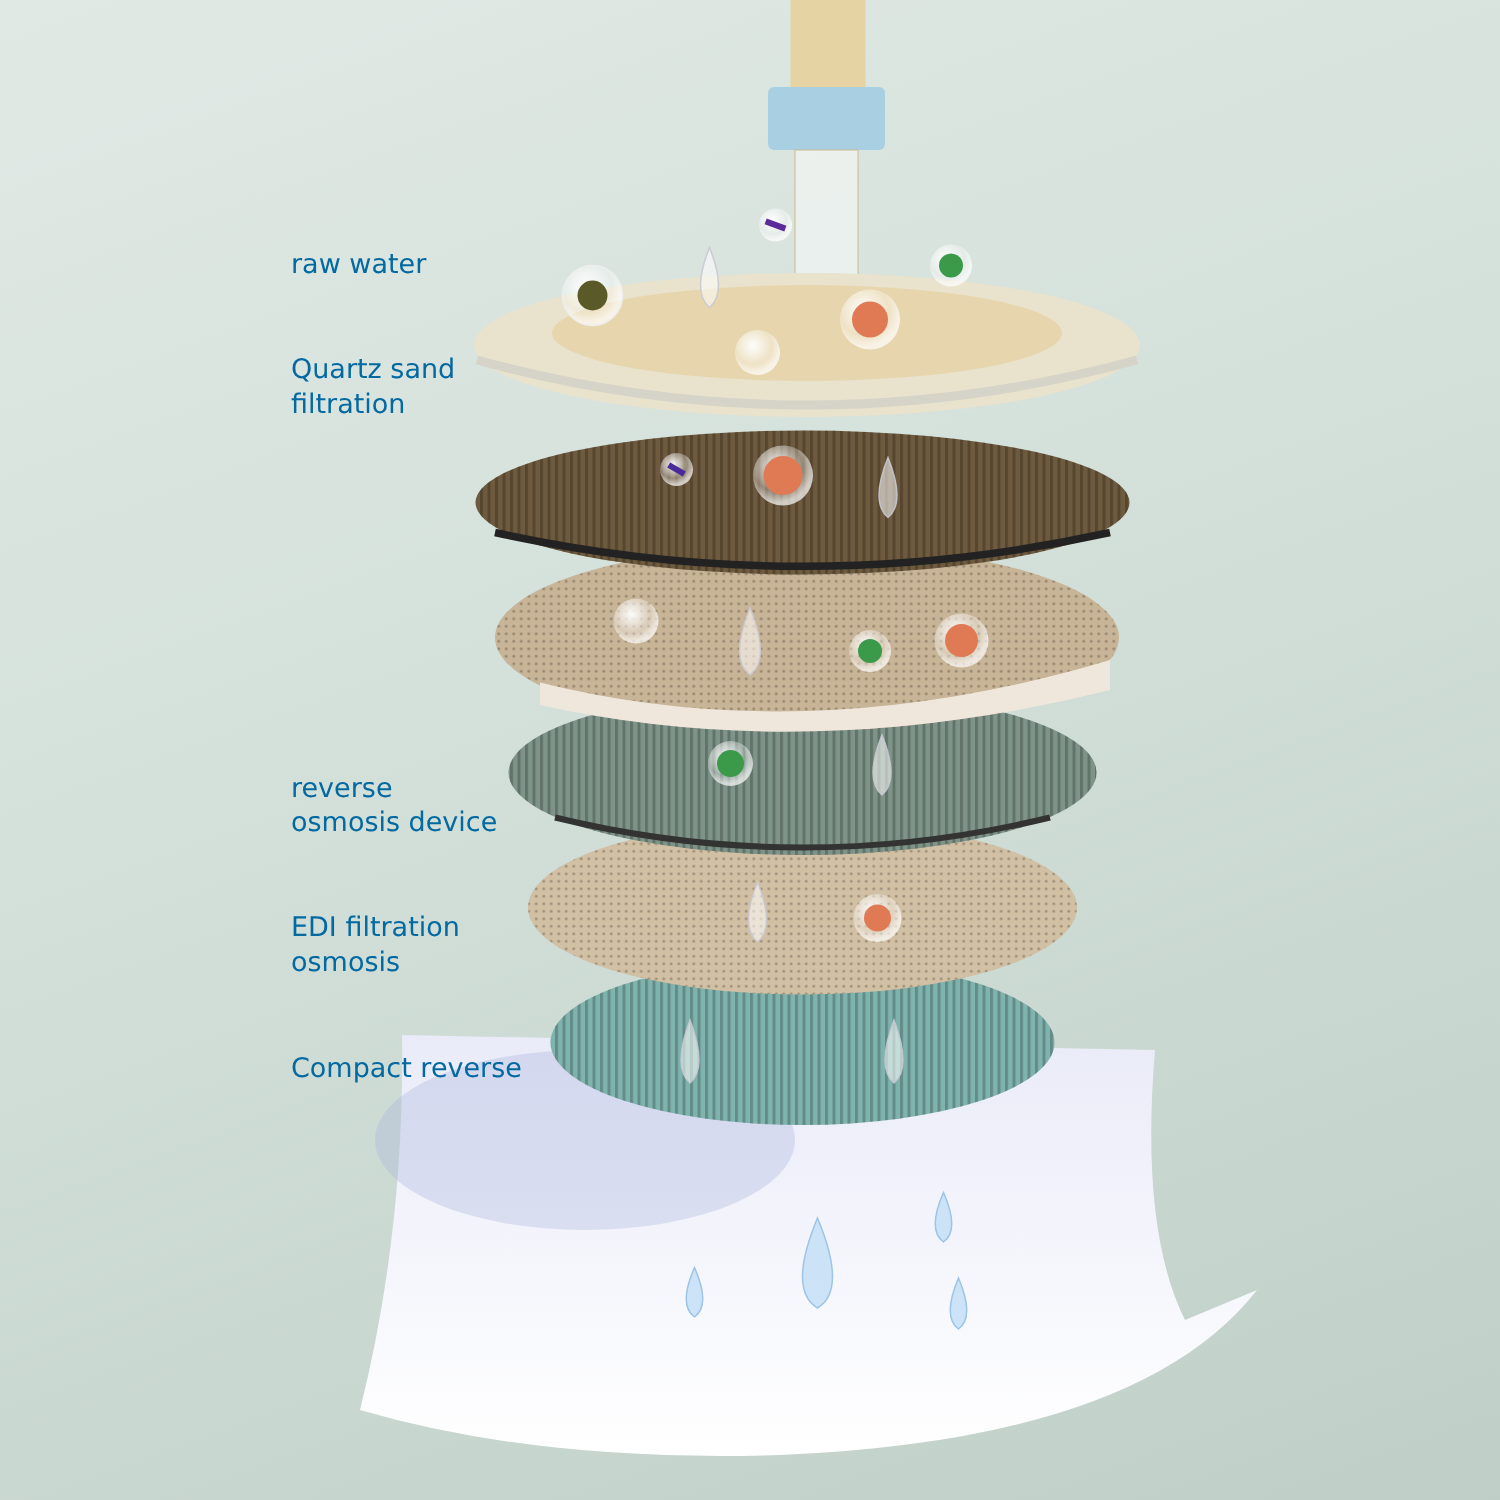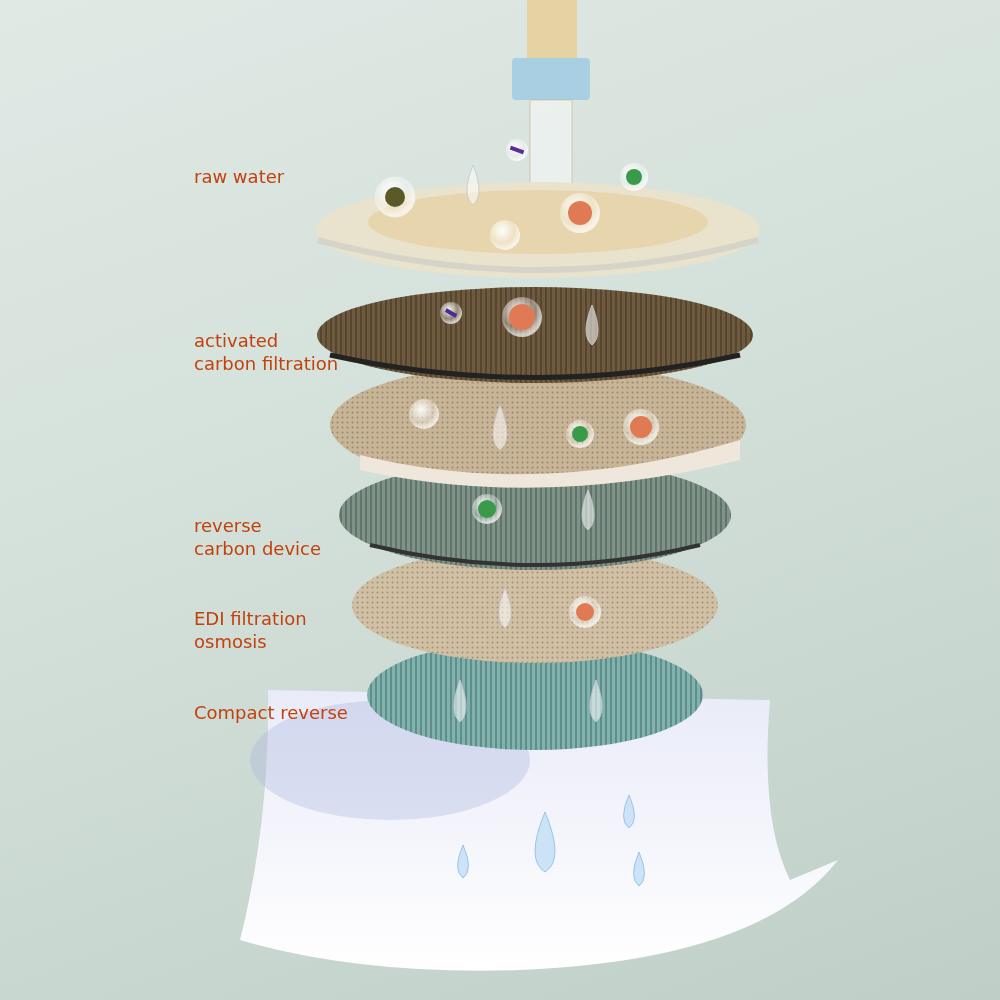--- a/index.html
+++ b/index.html
@@ -3,21 +3,21 @@
 <meta charset="utf-8">
 <style>
   html, body { margin: 0; padding: 0; }
   body {
     width: 1000px; height: 1000px; overflow: hidden; position: relative;
     background: linear-gradient(160deg, #e1e9e5 0%, #d3e0da 45%, #bfcfc7 100%);
     font-family: "DejaVu Sans", sans-serif;
   }
   .stage { position: absolute; left: 0; top: 0; width: 1000px; height: 1000px; }
   .label {
-    position: absolute; left: 194px; color: #c2410c; font-size: 18px; line-height: 23px;
+    position: absolute; left: 194px; color: #0369a1; font-size: 18px; line-height: 23px;
     white-space: pre-line;
   }
   svg { position: absolute; left: 0; top: 0; }
 </style>
 </head>
 <body>
 
 <div class="stage">
 
   <svg width="1000" height="1000" viewBox="0 0 1000 1000">
@@ -120,20 +120,20 @@
     </g>
     <g fill="rgba(190,220,245,0.75)" stroke="#9cc4e6">
       <path d="M545 812 Q565 860 545 872 Q525 860 545 812 Z"></path>
       <path d="M629 795 Q640 820 629 828 Q618 820 629 795 Z"></path>
       <path d="M463 845 Q474 870 463 878 Q452 870 463 845 Z"></path>
       <path d="M639 852 Q650 878 639 886 Q628 878 639 852 Z"></path>
     </g>
   </svg>
 
   <div class="label" style="top:165px">raw water</div>
-  <div class="label" style="top:329px">activated
-carbon filtration</div>
+  <div class="label" style="top:235px">Quartz sand
+filtration</div>
   <div class="label" style="top:514px">reverse
-carbon device</div>
+osmosis device</div>
   <div class="label" style="top:607px">EDI filtration
 osmosis</div>
   <div class="label" style="top:701px">Compact reverse</div>
 </div>
 
 </body></html>

